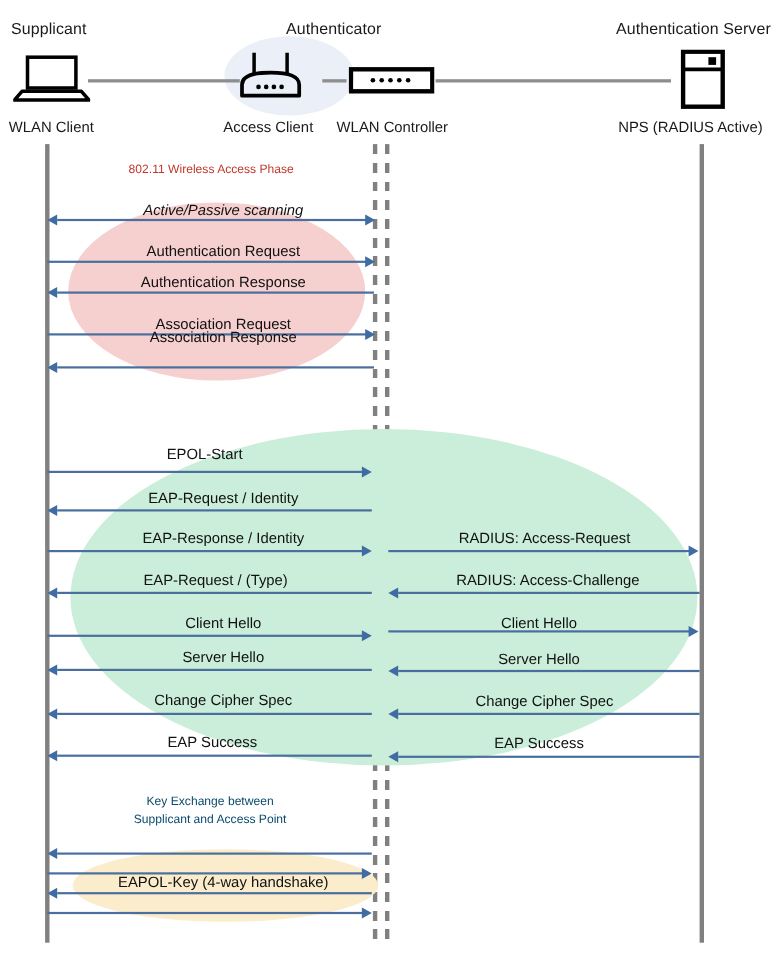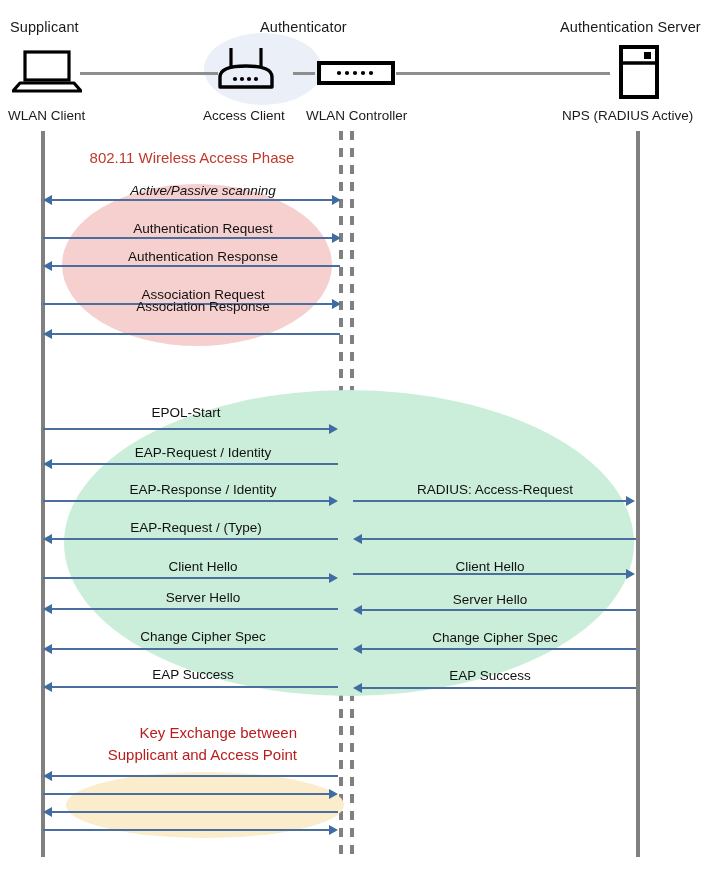--- a/index.html
+++ b/index.html
@@ -58,21 +58,21 @@
 
   
   .blob{position:absolute;border-radius:50%;}
   .blob-pink{background:#f6cfcf;}
   .blob-green{background:#cbeeda;}
   .blob-orange{background:#fbedcb;}
 
   
   .phase-label{
     position:absolute;
-    font-size:15px;
+    font-size:11px;
     text-align:center;
     white-space:pre-line;
     line-height:1.45;
     font-weight:400;
   }
 
   
   .msg-label{
     position:absolute;
     font-size:13.5px;
@@ -159,21 +159,21 @@
   <div class="lifeline" style="left:41px;top:131px;height:726px;"></div>
   <div class="lifeline-dashed" style="left:339px;top:131px;height:726px;"></div>
   <div class="lifeline-dashed" style="left:350px;top:131px;height:726px;"></div>
   <div class="lifeline" style="left:636px;top:131px;height:726px;"></div>
 
   <div class="blob blob-pink" style="left:62px;top:184px;width:270px;height:162px;"></div>
   <div class="blob blob-green" style="left:64px;top:390px;width:570px;height:306px;"></div>
   <div class="blob blob-orange" style="left:66px;top:772px;width:278px;height:66px;"></div>
 
   <div class="phase-label" style="left:87px;top:147px;width:210px;color:#c0392b;">802.11 Wireless Access Phase</div>
-  <div class="phase-label" style="left:85px;top:722px;width:212px;color:#b91c1c;text-align:right;">Key Exchange between
+  <div class="phase-label" style="left:85px;top:722px;width:212px;color:#0c4a6e;">Key Exchange between
 Supplicant and Access Point</div>
 
   <div class="msg-label" style="left:203px;top:183px;font-style:italic;">Active/Passive scanning</div>
   <div class="arrow-line" style="left:52px;top:199px;width:285px;"></div>
   <div class="arrow-head left" style="left:43px;top:195px;"></div>
   <div class="arrow-head right" style="left:332px;top:195px;"></div>
 
   <div class="msg-label" style="left:203px;top:221px;">Authentication Request</div>
   <div class="arrow-line" style="left:43px;top:237px;width:294px;"></div>
   <div class="arrow-head right" style="left:332px;top:233px;"></div>
@@ -201,20 +201,21 @@
   <div class="msg-label" style="left:203px;top:482px;">EAP-Response / Identity</div>
   <div class="arrow-line" style="left:43px;top:500px;width:288px;"></div>
   <div class="arrow-head right" style="left:329px;top:496px;"></div>
   <div class="msg-label" style="left:495px;top:482px;">RADIUS: Access-Request</div>
   <div class="arrow-line" style="left:353px;top:500px;width:274px;"></div>
   <div class="arrow-head right" style="left:626px;top:496px;"></div>
 
   <div class="msg-label" style="left:196px;top:520px;">EAP-Request / (Type)</div>
   <div class="arrow-line" style="left:52px;top:538px;width:286px;"></div>
   <div class="arrow-head left" style="left:43px;top:534px;"></div>
+  <div class="msg-label" style="left:498px;top:520px;">RADIUS: Access-Challenge</div>
   <div class="arrow-line" style="left:362px;top:538px;width:274px;"></div>
   <div class="arrow-head left" style="left:353px;top:534px;"></div>
 
   <div class="msg-label" style="left:203px;top:559px;">Client Hello</div>
   <div class="arrow-line" style="left:43px;top:577px;width:288px;"></div>
   <div class="arrow-head right" style="left:329px;top:573px;"></div>
   <div class="msg-label" style="left:490px;top:559px;">Client Hello</div>
   <div class="arrow-line" style="left:353px;top:573px;width:274px;"></div>
   <div class="arrow-head right" style="left:626px;top:569px;"></div>
 
@@ -238,19 +239,20 @@
   <div class="msg-label" style="left:490px;top:668px;">EAP Success</div>
   <div class="arrow-line" style="left:362px;top:687px;width:274px;"></div>
   <div class="arrow-head left" style="left:353px;top:683px;"></div>
 
   <div class="arrow-line" style="left:52px;top:775px;width:286px;"></div>
   <div class="arrow-head left" style="left:43px;top:771px;"></div>
 
   <div class="arrow-line" style="left:43px;top:793px;width:288px;"></div>
   <div class="arrow-head right" style="left:329px;top:789px;"></div>
 
+  <div class="msg-label" style="left:203px;top:794px;">EAPOL-Key (4-way handshake)</div>
   <div class="arrow-line" style="left:52px;top:811px;width:286px;"></div>
   <div class="arrow-head left" style="left:43px;top:807px;"></div>
 
   <div class="arrow-line" style="left:43px;top:829px;width:288px;"></div>
   <div class="arrow-head right" style="left:329px;top:825px;"></div>
 
 </div>
 
 </body></html>

